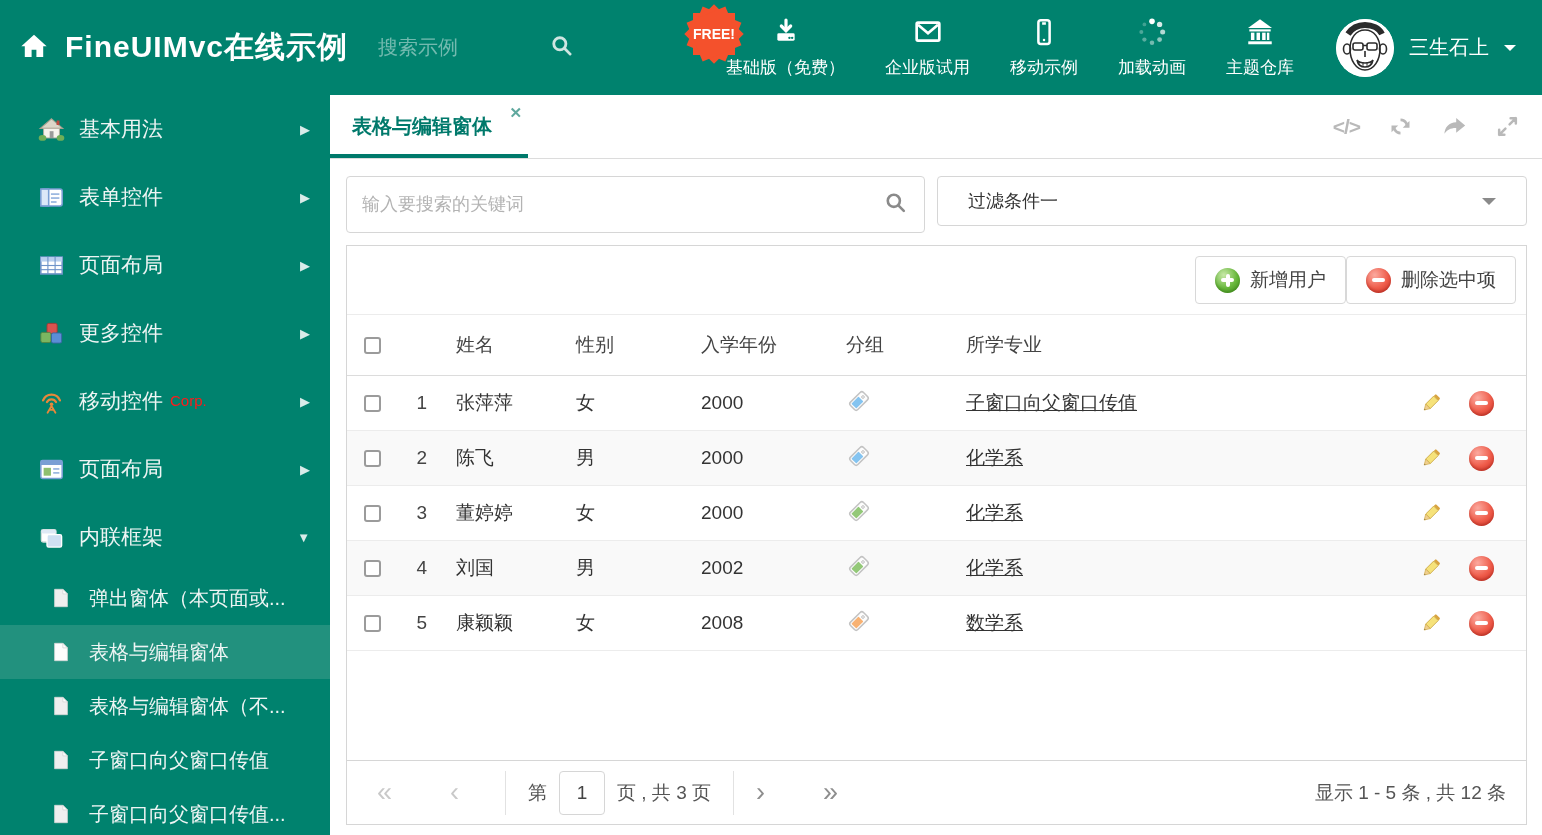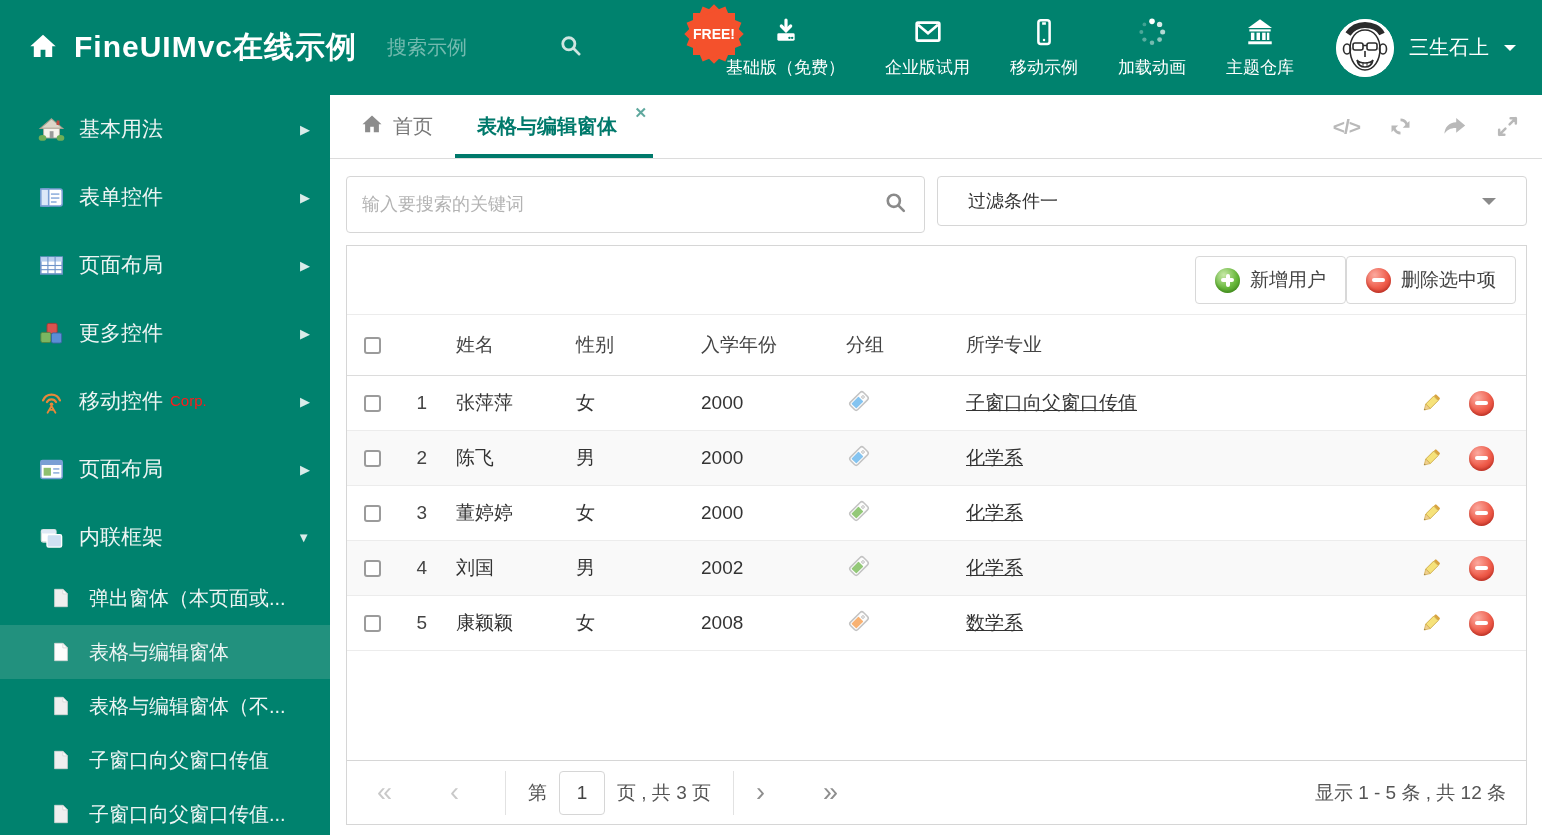--- a/index.html
+++ b/index.html
@@ -3,21 +3,21 @@
 <meta charset="utf-8">
 <style>
   * { margin:0; padding:0; box-sizing:border-box; }
   html,body { width:1542px; height:835px; overflow:hidden; background:#fff;
               font-family:"Liberation Sans", sans-serif; }
   .app { position:relative; width:1542px; height:835px; }
 
   
   .header { position:absolute; top:0; left:0; right:0; height:95px; background:#00826E;
             display:flex; align-items:center; color:#fff; z-index:5; }
-  .logo { display:flex; align-items:center; gap:15px; padding-left:27px; }
+  .logo { display:flex; align-items:center; gap:15px; padding-left:18px; }
   .logo-title { font-size:30px; font-weight:bold; letter-spacing:1px; }
   .hsearch { display:flex; align-items:center; margin-left:30px; }
   .hsearch input { background:transparent; border:0; outline:0; width:155px; font-size:20px;
                    color:#e9f4f2; font-family:inherit; }
   .hsearch input::placeholder { color:rgba(255,255,255,0.45); }
   .hsearch .mag { margin-left:16px; }
   .hnav { margin-left:auto; display:flex; align-items:flex-end; gap:40px; }
   .hitem { display:flex; flex-direction:column; align-items:center; gap:8px; font-size:17px;
            cursor:pointer; position:relative; }
   .hic { height:32px; display:flex; align-items:flex-end; }
@@ -379,28 +379,20 @@
             <path d="M14 2.5l5 5h-5z" fill="#fff" stroke="#d0d0d0" stroke-width="0.8"></path>
           </svg>
       </span>
       <span>子窗口向父窗口传值...</span>
     </div>
   </aside>
 
   <main class="main">
 
     <div class="tabbar">
-      <div class="tab first">
-        <span>
-          <svg width="24" height="24" viewBox="0 0 24 24">
-              <path fill="#8c8c8c" d="M2.5 12.2 12 3.6l9.5 8.6h-2.6v8h-5.1v-5.4H10.2v5.4H5.1v-8z"></path>
-            </svg>
-        </span>
-        <span>首页</span>
-      </div>
       <div class="tab active">
         <span>表格与编辑窗体</span>
         <span class="tab-close">✕</span>
       </div>
       <div class="wtools">
         <span class="wt code-txt">&lt;/&gt;</span>
         <span class="wt">
           <svg width="27" height="27" viewBox="0 0 24 24" fill="#b9b9b9">
               <path d="M12 5a7 7 0 0 1 6.2 3.7L20 7v6h-6l2.4-2.4A4.6 4.6 0 0 0 12 7.4z"></path>
               <path d="M12 19a7 7 0 0 1-6.2-3.7L4 17v-6h6L7.6 13.4A4.6 4.6 0 0 0 12 16.6z"></path>

